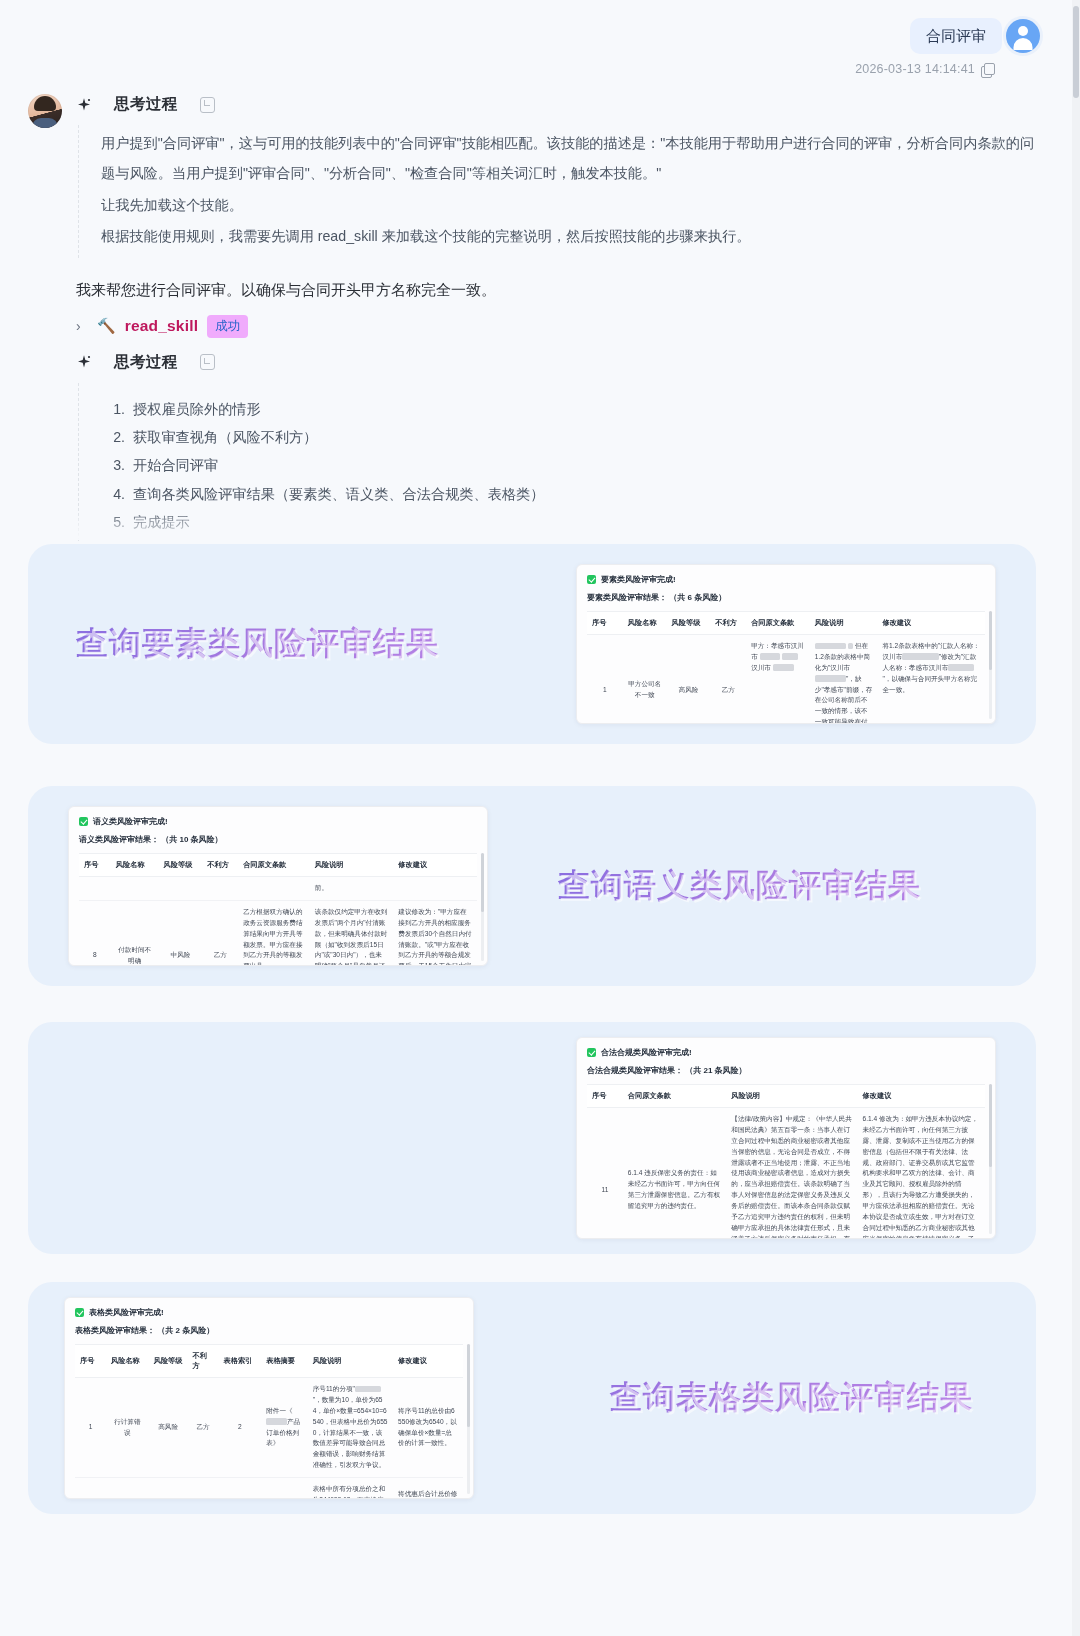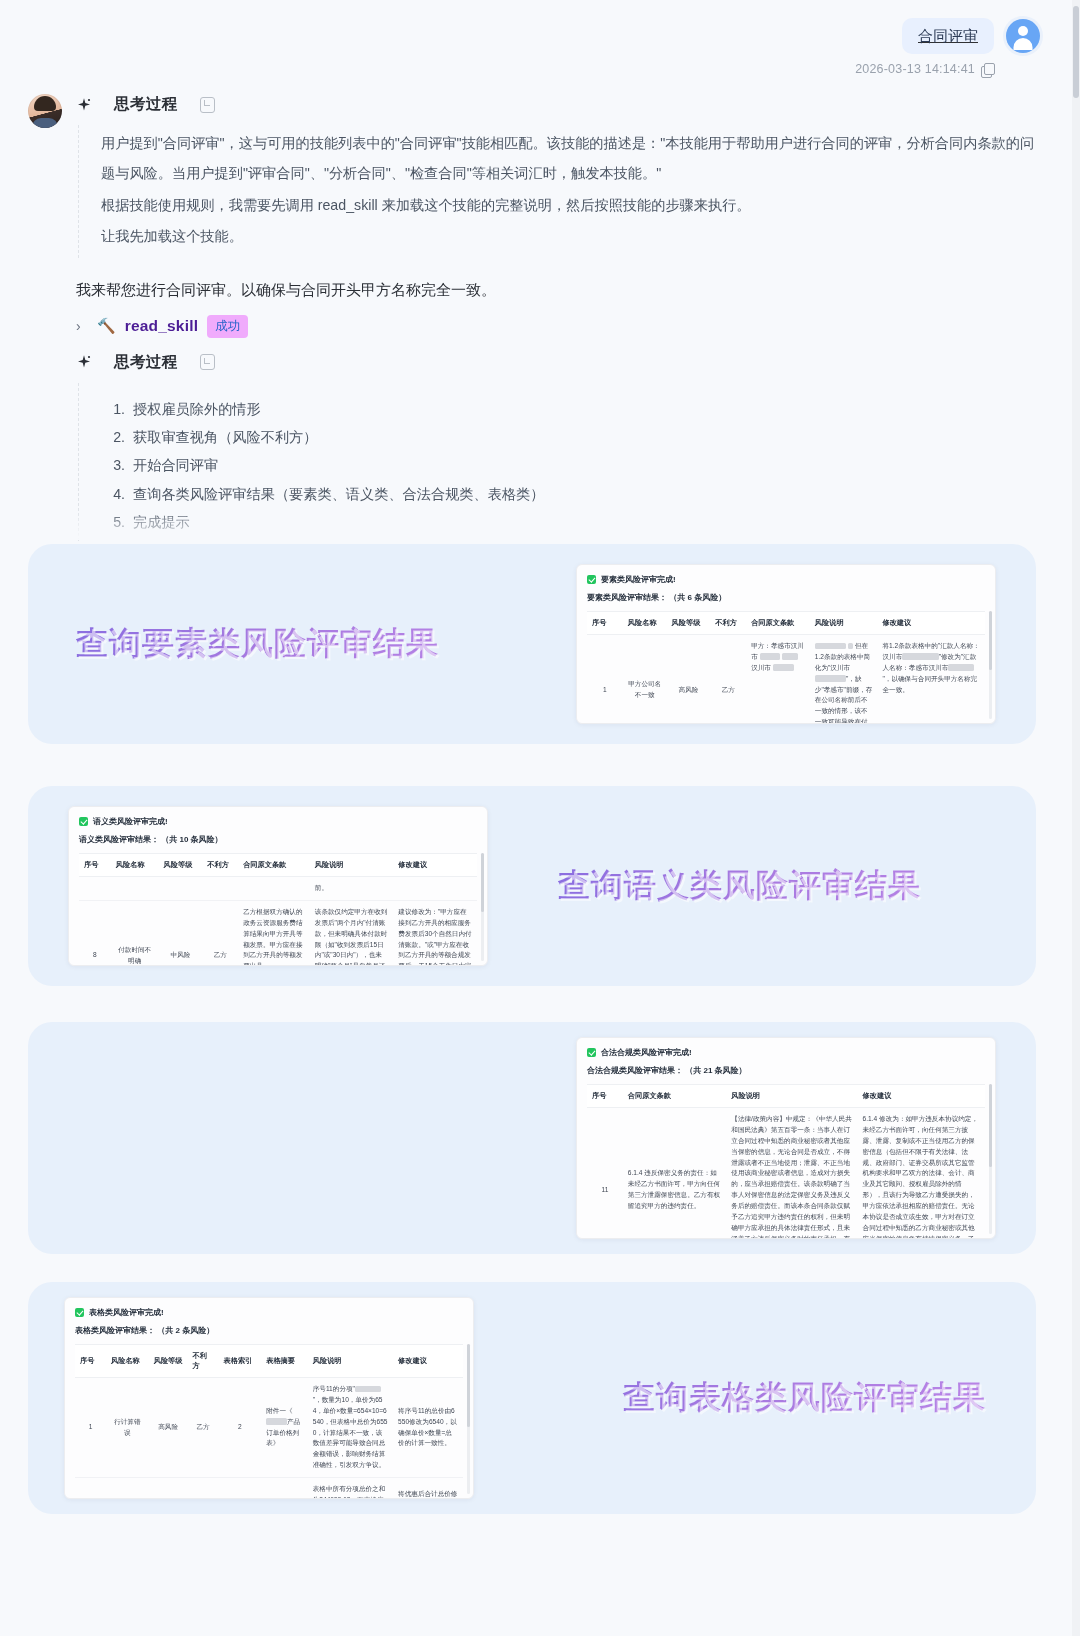--- a/index.html
+++ b/index.html
@@ -12,21 +12,21 @@
     overflow: hidden;
   }
   .page { width: 1080px; height: 1636px; position: relative; background:#f7f9fc; }
 
   
   .chat-top {
     position: relative;
     background: #f7f9fc;
     padding: 18px 40px 0 28px;
   }
-  .user-row { display: flex; justify-content: flex-end; align-items: center; gap: 12px; text-decoration: underline; }
+  .user-row { display: flex; justify-content: flex-end; align-items: center; gap: 4px; }
   .user-bubble {
     background: #e8f0fe;
     color: #2b3a55;
     font-size: 15px;
     padding: 9px 16px;
     border-radius: 10px;
     line-height: 1.2;
   }
   .avatar {
     width: 34px; height: 34px; border-radius: 50%;
@@ -95,21 +95,21 @@
   }
   .answer-p {
     font-size: 15px;
     line-height: 1.9;
     color: #2b2f36;
     margin: 18px 0 10px 0;
   }
   .tool-row { display:flex; align-items:center; gap:9px; margin: 6px 0 14px 0; }
   .chev { color:#6b7280; font-size:14px; width:12px; }
   .hammer { font-size:15px; }
-  .tool-name { color:#4c1d95; font-size:15.5px; font-weight:600; letter-spacing:.2px;}
+  .tool-name { color:#be185d; font-size:15.5px; font-weight:600; letter-spacing:.2px;}
   .tool-status {
     background:#f0abfc; color:#2563c9; font-size:12.5px;
     padding:2px 8px; border-radius:4px; line-height:1.5;
   }
   ol.steps { margin: 8px 0 0 6px; padding-left: 22px; }
   ol.steps li { font-size:14.2px; line-height:2.0; color:#4b5563; padding-left:4px; }
 
   .fade-mask {
     position:absolute; left:0; right:0; bottom:0; height:30px;
     background: linear-gradient(to bottom, rgba(247,249,252,0), #f7f9fc);
@@ -229,22 +229,22 @@
                 <path d="M8 1.2 L9.3 6 L14 7.4 L9.3 8.8 L8 13.6 L6.7 8.8 L2 7.4 L6.7 6 Z" fill="#2b2f36"></path>
                 <circle cx="13" cy="3" r="1.1" fill="#2b2f36"></circle>
               </svg>
           </span>
           <span class="think-title">思考过程</span>
           <span class="chip-ico"></span>
         </div>
 
         <div class="think-box">
           <p class="think-p">用户提到"合同评审"，这与可用的技能列表中的"合同评审"技能相匹配。该技能的描述是："本技能用于帮助用户进行合同的评审，分析合同内条款的问题与风险。当用户提到"评审合同"、"分析合同"、"检查合同"等相关词汇时，触发本技能。"</p>
+          <p class="think-p">让我先加载这个技能。</p>
           <p class="think-p">根据技能使用规则，我需要先调用 read_skill 来加载这个技能的完整说明，然后按照技能的步骤来执行。</p>
-          <p class="think-p">让我先加载这个技能。</p>
         </div>
 
         <p class="answer-p">我来帮您进行合同评审。以确保与合同开头甲方名称完全一致。</p>
 
         <div class="tool-row">
           <span class="chev">›</span>
           <span class="hammer">🔨</span>
           <span class="tool-name">read_skill</span>
           <span class="tool-status">成功</span>
         </div>
@@ -417,21 +417,21 @@
           <td class="top">6.1.4 修改为：如甲方违反本协议约定，未经乙方书面许可，向任何第三方披露、泄露、复制或不正当使用乙方的保密信息（包括但不限于有关法律、法规、政府部门、证券交易所或其它监管机构要求和甲乙双方的法律、会计、商业及其它顾问、授权雇员除外的情形），且该行为导致乙方遭受损失的，甲方应依法承担相应的赔偿责任。无论本协议是否成立或生效，甲方对在订立合同过程中知悉的乙方商业秘密或其他应当保密的信息负有持续保密义务。乙方有权依法追究甲方的违约责任及损害赔偿责任。</td>
         </tr>
           </tbody>
       </table>
       <div class="scroll-rail">
           <div class="scroll-thumb"></div>
         </div>
     </div>
   </div>
 
-  <div class="panel" style="position:absolute; left:28px; top:1282px; width:1008px; height:232px; padding:0 50px 0 36px;">
+  <div class="panel" style="position:absolute; left:28px; top:1282px; width:1008px; height:232px; padding:0 63px 0 36px;">
     <div class="card" style="width:410px; height:202px;">
       <div class="ok-line">
         <span class="ok-box"></span>
         <span class="ok-text">表格类风险评审完成!</span>
       </div>
       <div class="sum-line">
         <span>表格类风险评审结果：</span>
         <span class="cnt">（共 2 条风险）</span>
       </div>
       <table class="risk">

